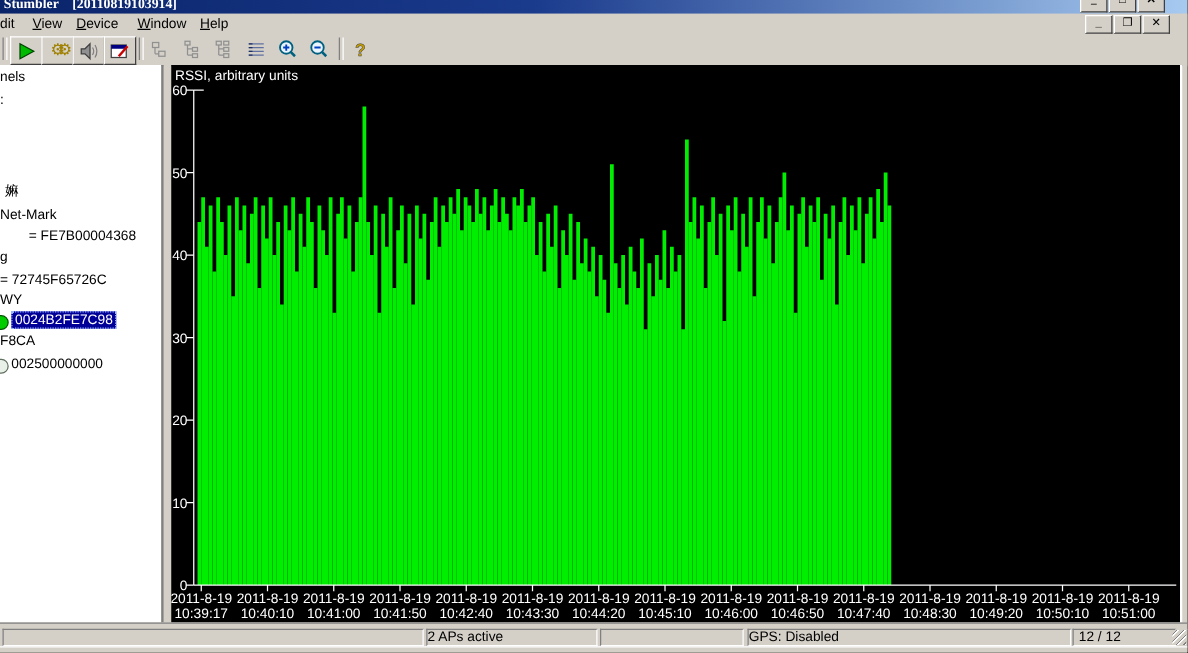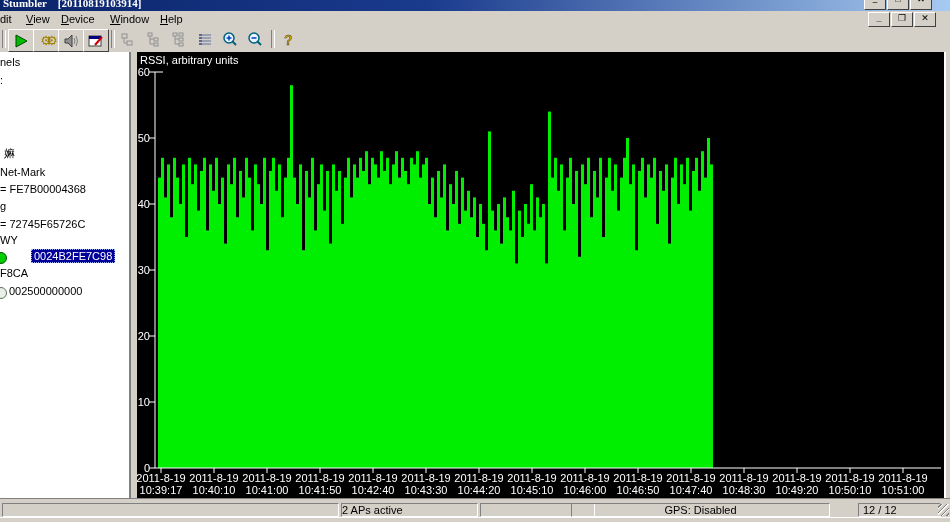--- a/index.html
+++ b/index.html
@@ -45,21 +45,21 @@
   #right-hl{left:944px;top:52px;width:2px;height:446px;background:#fff;}
   #right-border{left:946px;top:11px;width:4px;height:487px;background:#d4d0c8;}
   #below-strip{left:0;top:498px;width:950px;height:5px;background:#d4d0c8;border-top:1px solid #808080;}
   
   #statusbar{left:0;top:503px;width:950px;height:14px;background:#d4d0c8;}
   .sb-panel{position:absolute;top:0;height:12px;border:1px solid;border-color:#808080 #fff #fff #808080;
     line-height:12px;overflow:hidden;white-space:nowrap;}
   .sb-panel:nth-child(1){left:2px;width:335px;}
   .sb-panel:nth-child(2){left:341px;width:135px;text-align:left;}
   .sb-panel:nth-child(3){left:480px;width:113px;}
-  .sb-panel:nth-child(4){left:571px;width:257px;text-align:center;}
+  .sb-panel:nth-child(4){left:598px;width:257px;}
   .sb-panel:nth-child(5){left:858px;width:77px;padding-left:4px;}
   #grip{left:938px;top:504px;width:11px;height:12px;
     background:repeating-linear-gradient(135deg,#d4d0c8 0 2px,#808080 2px 3px,#fff 3px 4px);}
   #bottom-border{left:0;top:517px;width:950px;height:5px;background:#d4d0c8;border-top:1px solid #fff;}
 </style>
 </head>
 <body>
 
 <div class="abs" id="titlebar">
   <span class="abs" id="title-text">Stumbler    [20110819103914]</span>
@@ -175,25 +175,25 @@
         <text x="5" y="14" font-size="14" font-weight="bold" fill="#c8a000" stroke="#404040" stroke-width="0.4">?</text>
       </svg>
     </div>
   </div>
 
 <div class="abs" id="tree-panel">
     <div class="tree-row" style="top: 4px;"><span class="lbl">nels</span></div>
     <div class="tree-row" style="top: 22px;"><span class="lbl">:</span></div>
     <div class="tree-row" style="top: 95px;"><span class="lbl" style="margin-left: -7px;">纟嫲</span></div>
     <div class="tree-row" style="top: 114px; text-align: right;"><span class="lbl">Net-Mark</span></div>
-    <div class="tree-row" style="top: 131px;"><span class="lbl">= FE7B00004368</span></div>
+    <div class="tree-row" style="top: 131px; padding-left: 23px;"><span class="lbl">= FE7B00004368</span></div>
     <div class="tree-row" style="top: 148px;"><span class="lbl">g</span></div>
     <div class="tree-row" style="top: 166px;"><span class="lbl">= 72745F65726C</span></div>
     <div class="tree-row" style="top: 182px;"><span class="lbl">WY</span></div>
-    <div class="tree-row sel" style="top: 198px; padding-left: 22px;"><span class="dot green-dot"></span><span class="lbl tree-lbl-with-icon">0024B2FE7C98</span></div>
+    <div class="tree-row sel" style="top: 198px;"><span class="dot green-dot"></span><span class="lbl tree-lbl-with-icon">0024B2FE7C98</span></div>
     <div class="tree-row" style="top: 215px;"><span class="lbl">F8CA</span></div>
     <div class="tree-row" style="top: 233px;"><span class="dot pale-dot"></span><span class="lbl tree-lbl-with-icon">002500000000</span></div>
   </div>
 <div class="abs" id="tree-border"></div>
 <div class="abs" id="splitter"></div>
 
 <div class="abs" id="chart">
     <svg width="807" height="446">
       <rect x="21" y="125.6" width="3" height="290.4" fill="#00ee00"></rect>
       <rect x="24" y="105.8" width="3" height="310.2" fill="#00ee00"></rect>

